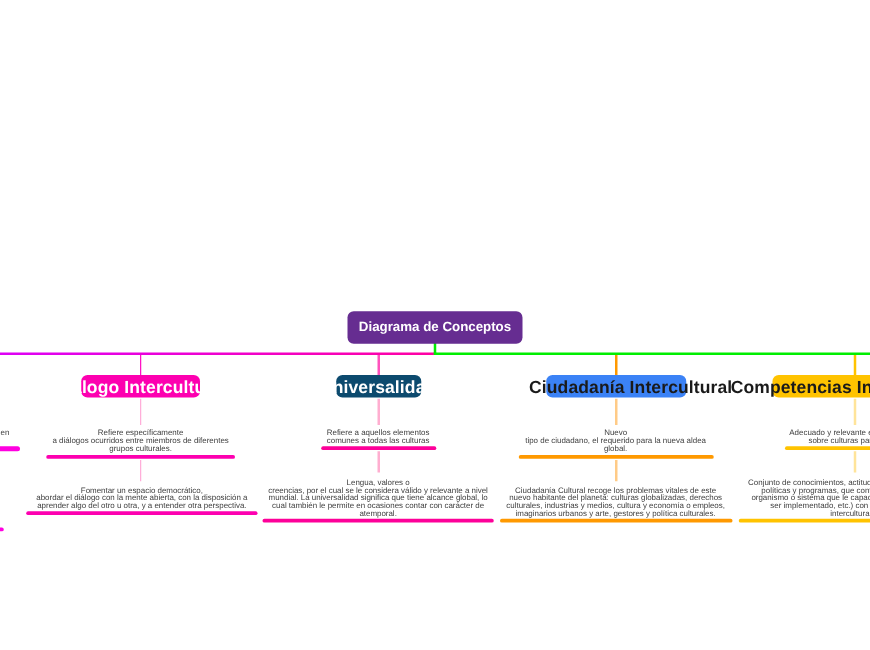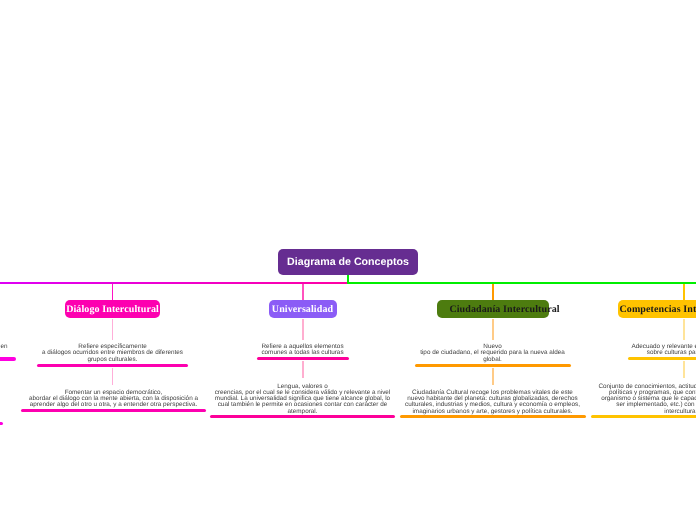--- a/index.html
+++ b/index.html
@@ -9,21 +9,21 @@
        -webkit-font-smoothing:antialiased;text-rendering:geometricPrecision;}
   .canvas{position:relative;width:696px;height:520px;overflow:hidden;background:#fff;
           transform:translateZ(0);-webkit-font-smoothing:antialiased;}
 
   .hline,.vline{position:absolute;}
 
   .node{position:absolute;border-radius:5px;display:flex;align-items:center;
         justify-content:center;white-space:nowrap;font-weight:bold;
         box-sizing:border-box;}
   .root{font-size:10.65px;}
-  .branchnode{font-size:10px;letter-spacing:.1px;font-family:Liberation Serif, serif;}
+  .branchnode{font-size:14px;letter-spacing:.1px;}
 
   .detail{position:absolute;text-align:center;color:#3c3c3c;opacity:0.999;
           font-size:6.35px;line-height:6.3px;white-space:pre-line;}
   .underline{position:absolute;border-radius:2px;}
 </style>
 </head>
 <body>
 
 <div class="canvas">
 
@@ -44,37 +44,37 @@
 a diálogos ocurridos entre miembros de diferentes
 grupos culturales.</div>
   <div class="underline" style="left:36.8px;top:363.8px;width:151.6px;height:3.2px;background:#fd00b0;"></div>
   <div class="vline" style="left:111.9px;top:367.5px;width:1.3px;height:17px;background:#ffaed9;"></div>
   <div class="detail" style="left:18.5px;top:389.80px;width:190px;">Fomentar un espacio democrático,
 abordar el diálogo con la mente abierta, con la disposición a
 aprender algo del otro u otra, y a entender otra perspectiva.</div>
   <div class="underline" style="left:20.8px;top:408.8px;width:185.6px;height:3.2px;background:#fd00b0;"></div>
 
   <div class="vline" style="left:302.3px;top:284px;width:1.7px;height:16.5px;background:#ff52bd;"></div>
-  <div class="node branchnode" style="left:268.5px;top:300.1px;width:68px;height:18.2px;background:#8b5cf6;color:#ffffff;">
+  <div class="node branchnode" style="left:268.5px;top:300.1px;width:68px;height:18.2px;background:#0c4a6e;color:#ffffff;">
     <span>Universalidad</span>
   </div>
   <div class="vline" style="left:302.3px;top:318.5px;width:1.4px;height:21.5px;background:#ffaed0;"></div>
   <div class="detail" style="left:212.5px;top:344.10px;width:180px;">Refiere a aquellos elementos
 comunes a todas las culturas</div>
   <div class="underline" style="left:257px;top:357.3px;width:92px;height:3.2px;background:#fd0099;"></div>
   <div class="vline" style="left:302.4px;top:361px;width:1.3px;height:17px;background:#ffaed0;"></div>
   <div class="detail" style="left:207.5px;top:383.60px;width:190px;">Lengua, valores o
 creencias, por el cual se le considera válido y relevante a nivel
 mundial. La universalidad significa que tiene alcance global, lo
 cual también le permite en ocasiones contar con carácter de
 atemporal.</div>
   <div class="underline" style="left:209.8px;top:415.1px;width:185.6px;height:3.4px;background:#fd0099;"></div>
 
   <div class="vline" style="left:492.2px;top:284px;width:1.7px;height:16.5px;background:#ff9900;"></div>
-  <div class="node branchnode" style="left:437.1px;top:300.1px;width:111.9px;height:18.2px;background:#4d7c0f;color:#1a1a1a;padding-left:23px;">
+  <div class="node branchnode" style="left:437.1px;top:300.1px;width:111.9px;height:18.2px;background:#3b82f6;color:#1a1a1a;padding-left:23px;">
     <span>Ciudadanía Intercultural</span>
   </div>
   <div class="vline" style="left:492.3px;top:318.5px;width:1.4px;height:21.5px;background:#ffcb87;"></div>
   <div class="detail" style="left:402.5px;top:344.10px;width:180px;">Nuevo
 tipo de ciudadano, el requerido para la nueva aldea
 global.</div>
   <div class="underline" style="left:415px;top:363.8px;width:156px;height:3.2px;background:#ff9900;"></div>
   <div class="vline" style="left:492.4px;top:367.5px;width:1.3px;height:17px;background:#ffcb87;"></div>
   <div class="detail" style="left:397.5px;top:389.70px;width:190px;">Ciudadanía Cultural recoge los problemas vitales de este
 nuevo habitante del planeta: culturas globalizadas, derechos

